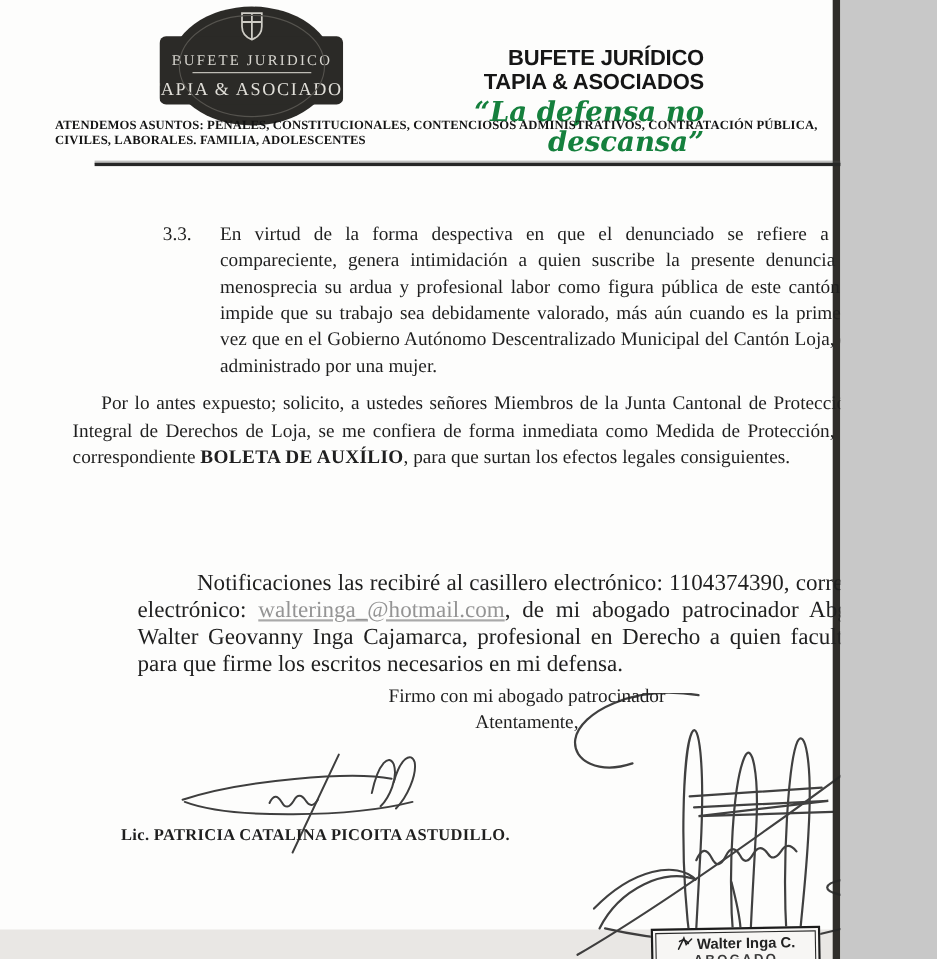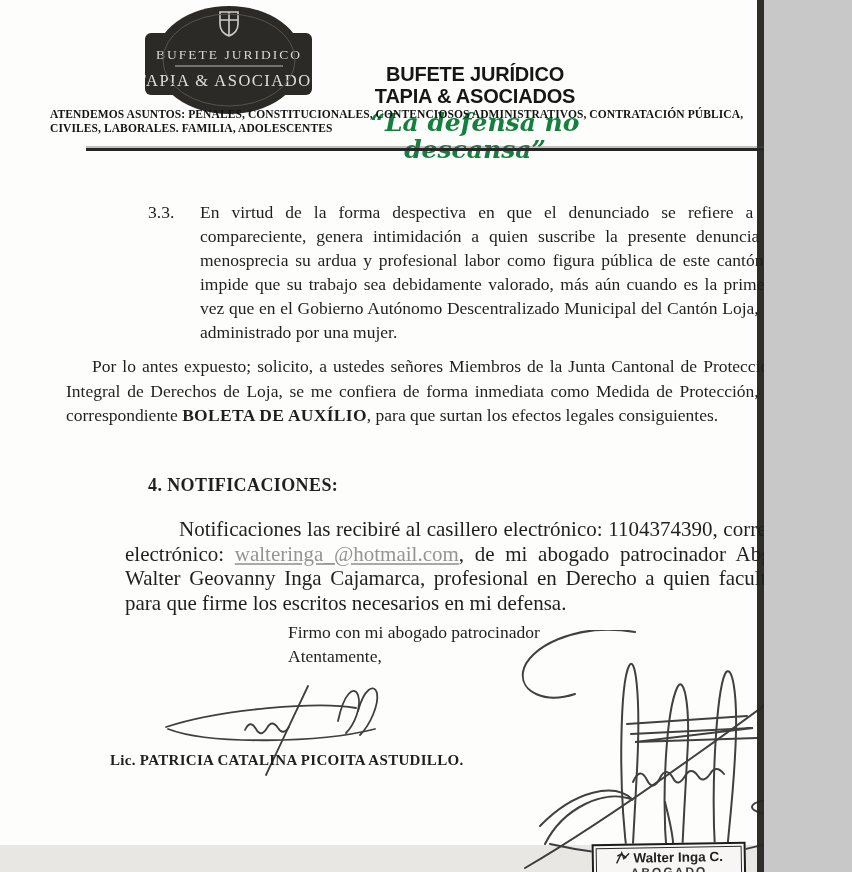--- a/index.html
+++ b/index.html
@@ -9,21 +9,21 @@
     background:#fdfdfc;
     overflow:hidden;
     font-family:"Liberation Serif", serif;
     color:#1f1f1f;
   }
   
   .edge-strip{position:absolute;top:0;right:0;width:7px;height:872px;background:#2f2d2a;}
   .bottom-band{position:absolute;left:0;top:845px;width:852px;height:27px;background:#e9e7e4;}
   
   .logo{position:absolute;left:145px;top:4px;width:167px;height:113px;}
-  .firm-block{position:absolute;left:310px;top:42px;width:330px;text-align:center;margin-top:21px;}
+  .firm-block{position:absolute;left:310px;top:42px;width:330px;text-align:right;}
   .firm-name{
     font-family:"Liberation Sans", sans-serif;
     font-weight:800;font-size:20px;line-height:22px;
     letter-spacing:-0.2px;color:#161616;
   }
   .slogan{
     font-family:"DejaVu Serif", serif;
     font-style:italic;font-weight:700;
     font-size:25px;line-height:27px;margin-top:2px;color:#15803d;
   }
@@ -38,21 +38,21 @@
   .clause{position:absolute;left:148px;top:200px;width:630px;display:flex;}
   .clause-number{flex:0 0 52px;font-size:17.5px;line-height:24px;}
   .clause-text{flex:1;text-align:justify;font-size:17.5px;line-height:24px;}
   .petition{position:absolute;left:66px;top:354px;width:712px;text-align:justify;
     font-size:17.5px;line-height:24.5px;text-indent:26px;}
   .petition b{letter-spacing:0.3px;}
   .section-heading{position:absolute;left:148px;top:475px;font-size:18px;font-weight:700;letter-spacing:0.4px;}
   .notifications{position:absolute;left:125px;top:517px;width:652px;text-align:justify;
     font-size:21px;line-height:24.5px;text-indent:54px;}
   .email-link{color:#949494;text-decoration:underline;text-decoration-color:#a9a9a9;}
-  .closing{position:absolute;left:288px;top:620px;width:352px;
+  .closing{position:absolute;left:303px;top:620px;width:352px;text-align:center;
     font-size:17.5px;line-height:24px;}
   .signer{position:absolute;left:110px;top:752px;font-weight:700;font-size:15px;letter-spacing:0.3px;white-space:nowrap;}
   .signer .prefix{font-size:15px;}
   
   .sig{position:absolute;pointer-events:none;}
   .sig-left{left:150px;top:683px;}
   .sig-right{left:515px;top:630px;}
   .stamp{
     position:absolute;left:592px;top:843px;width:150px;height:48px;
     border:2.5px solid #1c1c1c;background:#f7f6f4;transform:rotate(-1deg);
@@ -105,21 +105,20 @@
 
   <div class="clause">
     <span class="clause-number">3.3.</span>
     <div class="clause-text">En virtud de la forma despectiva en que el denunciado se refiere a la compareciente, genera intimidación a quien suscribe la presente denuncia y menosprecia su ardua y profesional labor como figura pública de este cantón e impide que su trabajo sea debidamente valorado, más aún cuando es la primera vez que en el Gobierno Autónomo Descentralizado Municipal del Cantón Loja, es administrado por una mujer.</div>
   </div>
 
   <div class="petition">
     <span>Por lo antes expuesto; solicito, a ustedes señores Miembros de la Junta Cantonal de Protección Integral de Derechos de Loja, se me confiera de forma inmediata como Medida de Protección, la correspondiente </span><b>BOLETA DE AUXÍLIO</b><span>, para que surtan los efectos legales consiguientes.</span>
   </div>
 
-  <div class="section-heading">4. NOTIFICACIONES:</div>
 
   <div class="notifications">
     <span>Notificaciones las recibiré al casillero electrónico: 1104374390, correo electrónico: </span><span class="email-link">walteringa_@hotmail.com</span><span>, de mi abogado patrocinador Abg. Walter Geovanny Inga Cajamarca, profesional en Derecho a quien faculto para que firme los escritos necesarios en mi defensa.</span>
   </div>
 
   <div class="closing">
     <div>Firmo con mi abogado patrocinador</div>
     <div>Atentamente,</div>
   </div>
 

